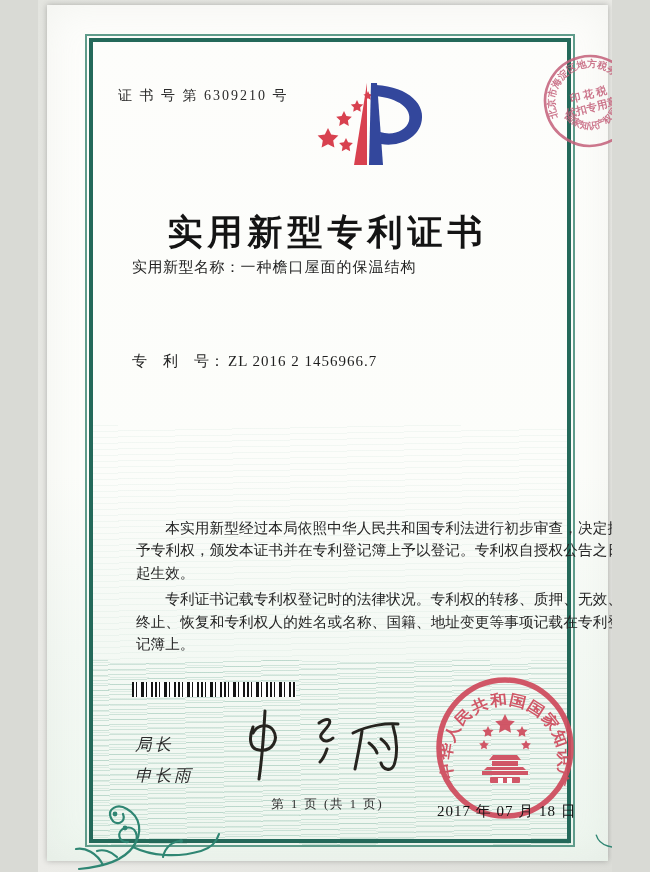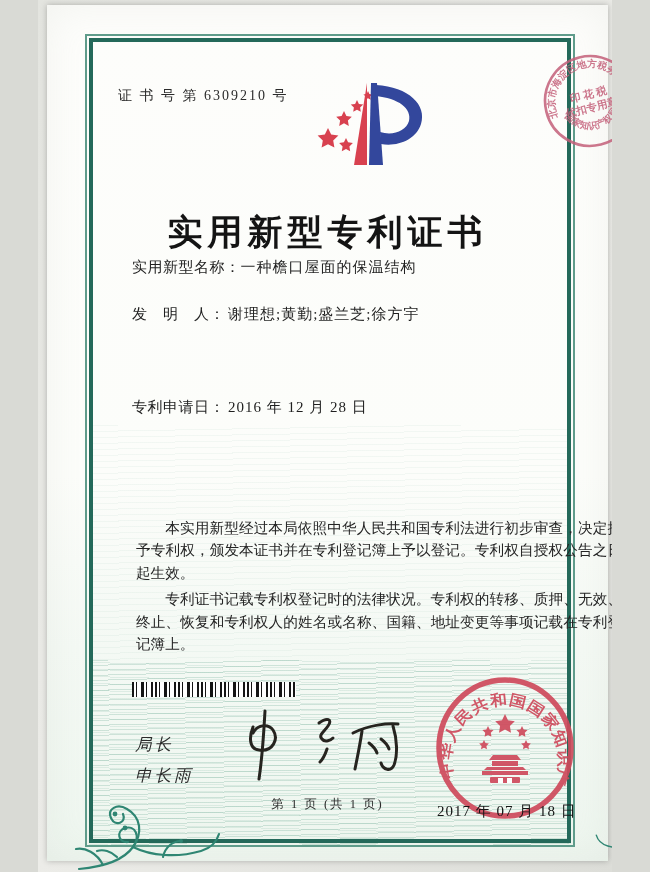--- a/index.html
+++ b/index.html
@@ -101,25 +101,22 @@
       </text>
       <text x="48" y="45" text-anchor="middle" font-size="10.5" fill="#c4607a" font-weight="bold">印 花 税</text>
       <text x="48" y="58" text-anchor="middle" font-size="10.5" fill="#c4607a" font-weight="bold">代扣专用章</text>
     </svg>
 
     <div class="title">实用新型专利证书</div>
 
     <div class="field-row row-0">
       <span class="field-label">实用新型名称：</span><span class="field-value">一种檐口屋面的保温结构</span>
     </div>
-    <div class="field-row row-1">
-      <span class="field-label">发　明　人：</span><span class="field-value">谢理想;黄勤;盛兰芝;徐方宇</span>
-    </div>
-    <div class="field-row row-3">
-      <span class="field-label">专利申请日：</span><span class="field-value">2016 年 12 月 28 日</span>
+    <div class="field-row row-2">
+      <span class="field-label">专　利　号：</span><span class="field-value">ZL 2016 2 1456966.7</span>
     </div>
 
     <div class="body-text">
       <p>本实用新型经过本局依照中华人民共和国专利法进行初步审查，决定授予专利权，颁发本证书并在专利登记簿上予以登记。专利权自授权公告之日起生效。</p>
       <p>专利证书记载专利权登记时的法律状况。专利权的转移、质押、无效、终止、恢复和专利权人的姓名或名称、国籍、地址变更等事项记载在专利登记簿上。</p>
     </div>
 
     <div class="barcode"></div>
 
     <div class="signoff">

